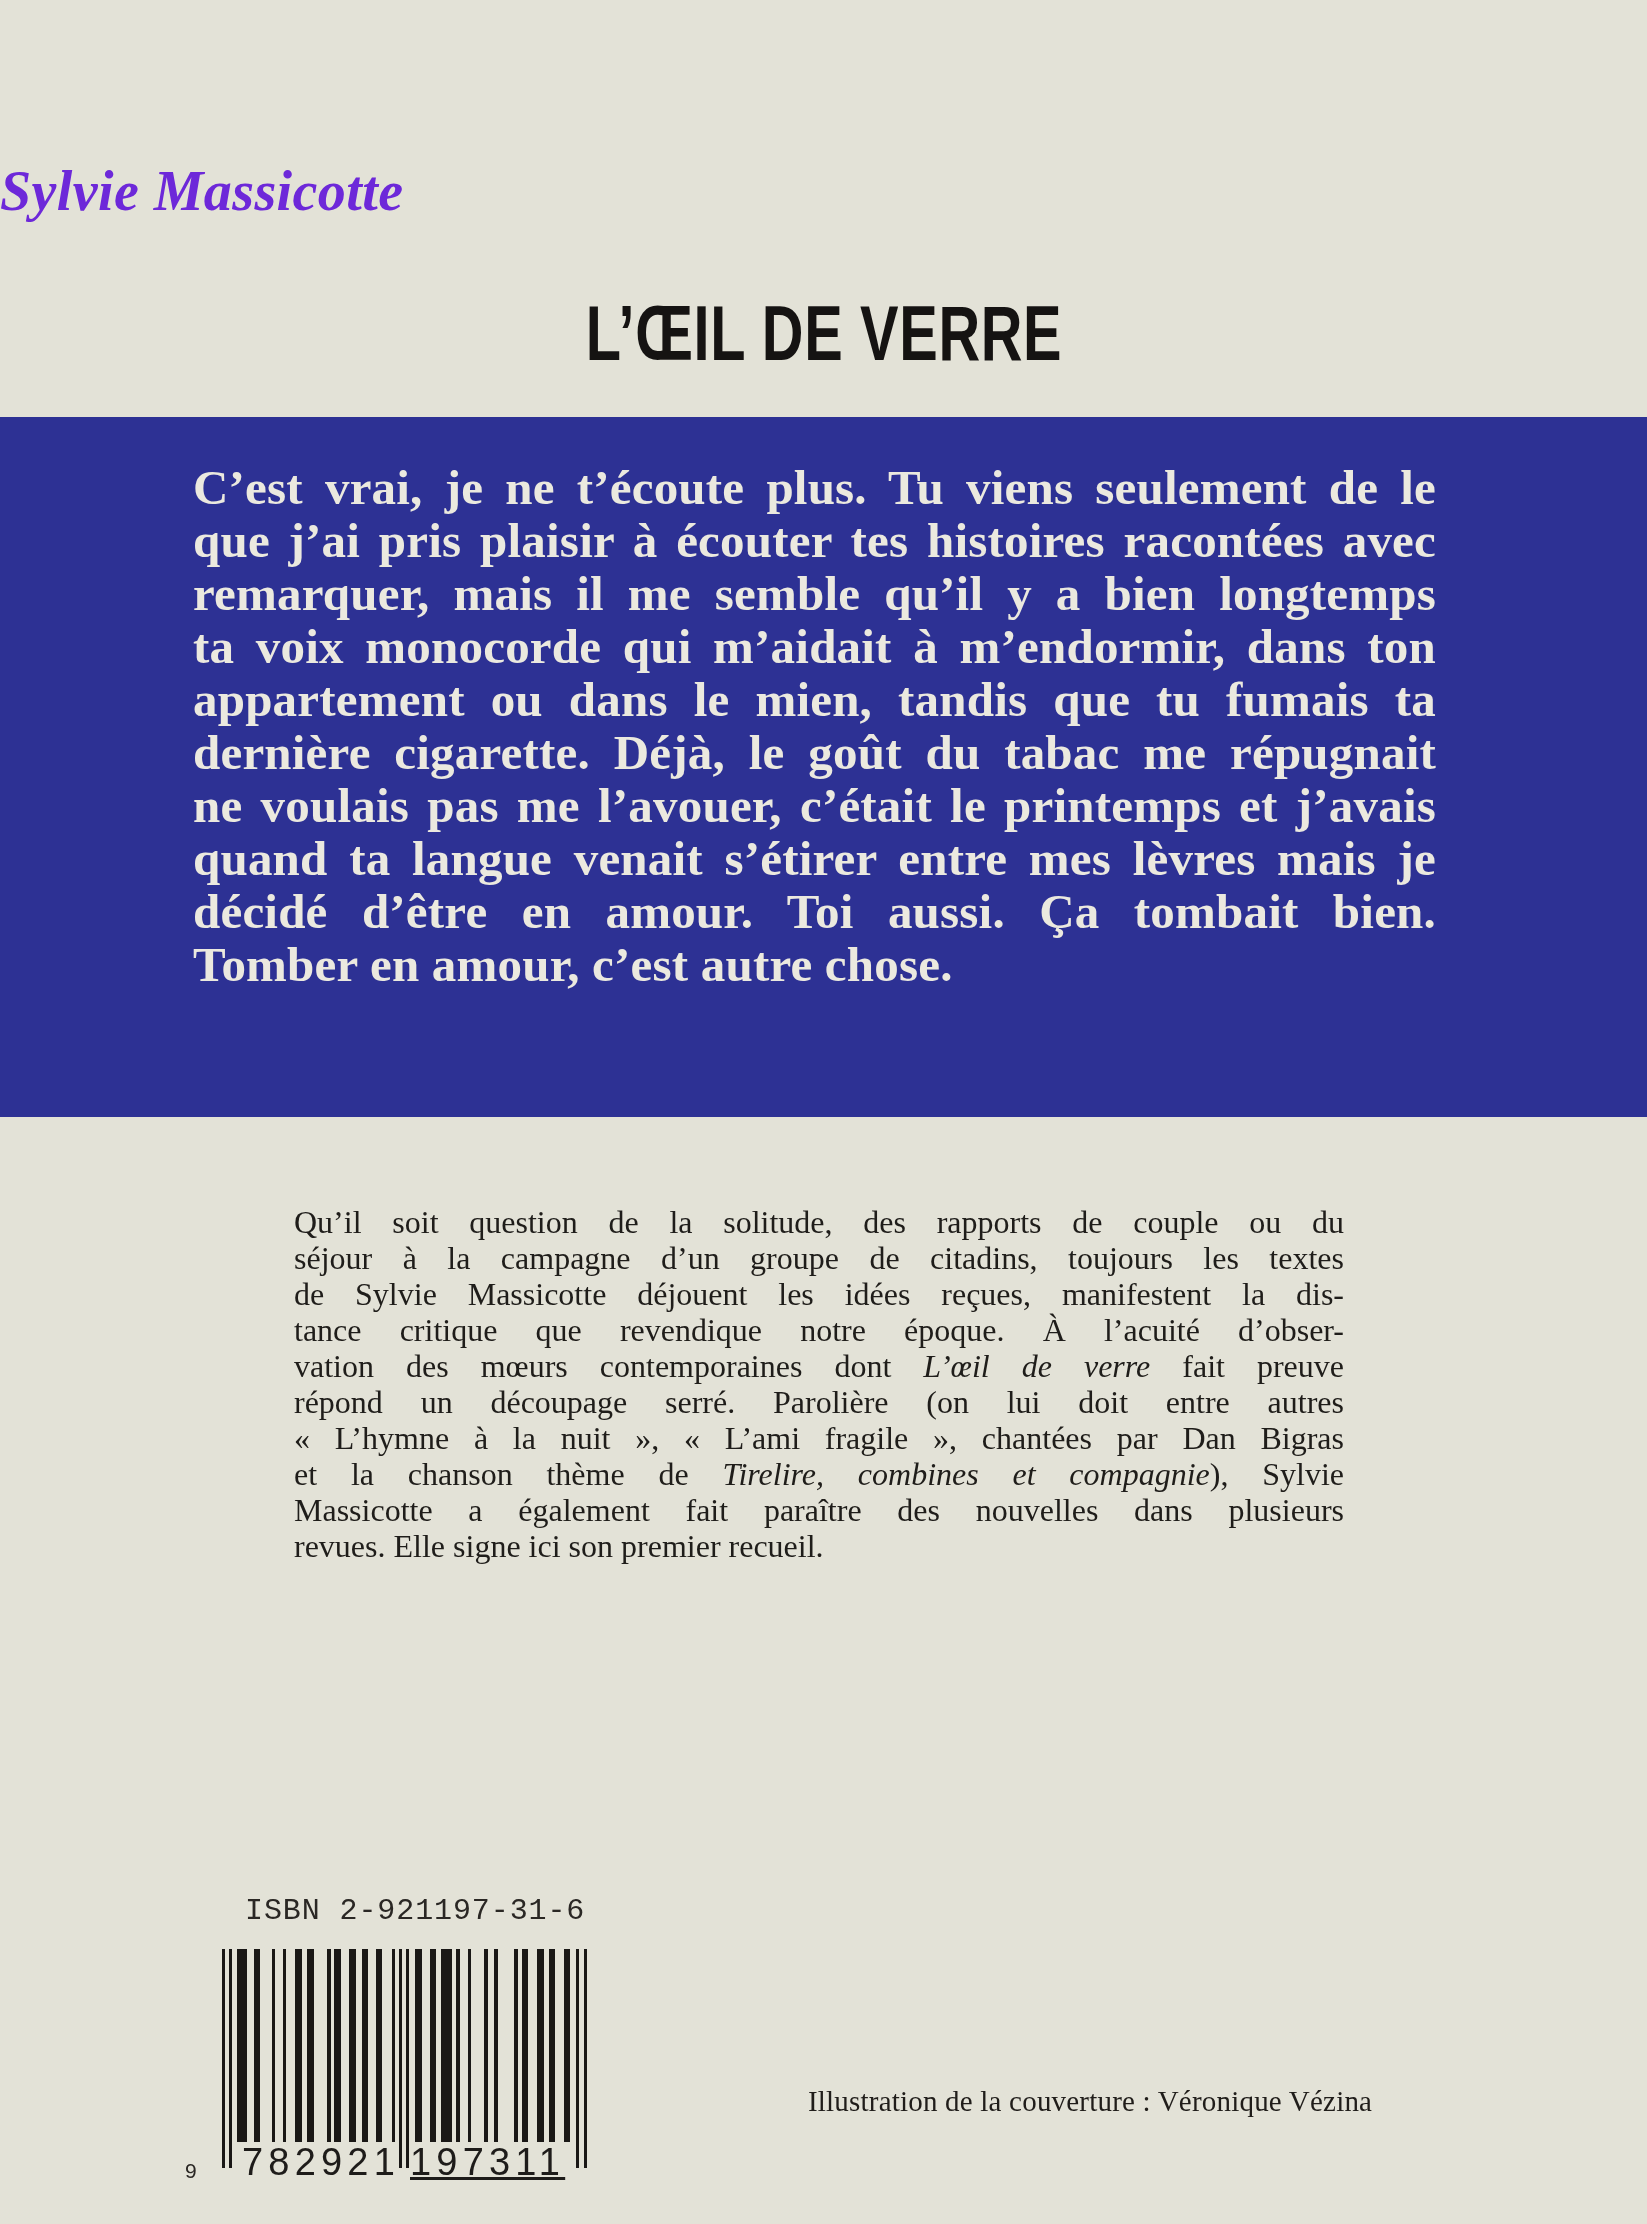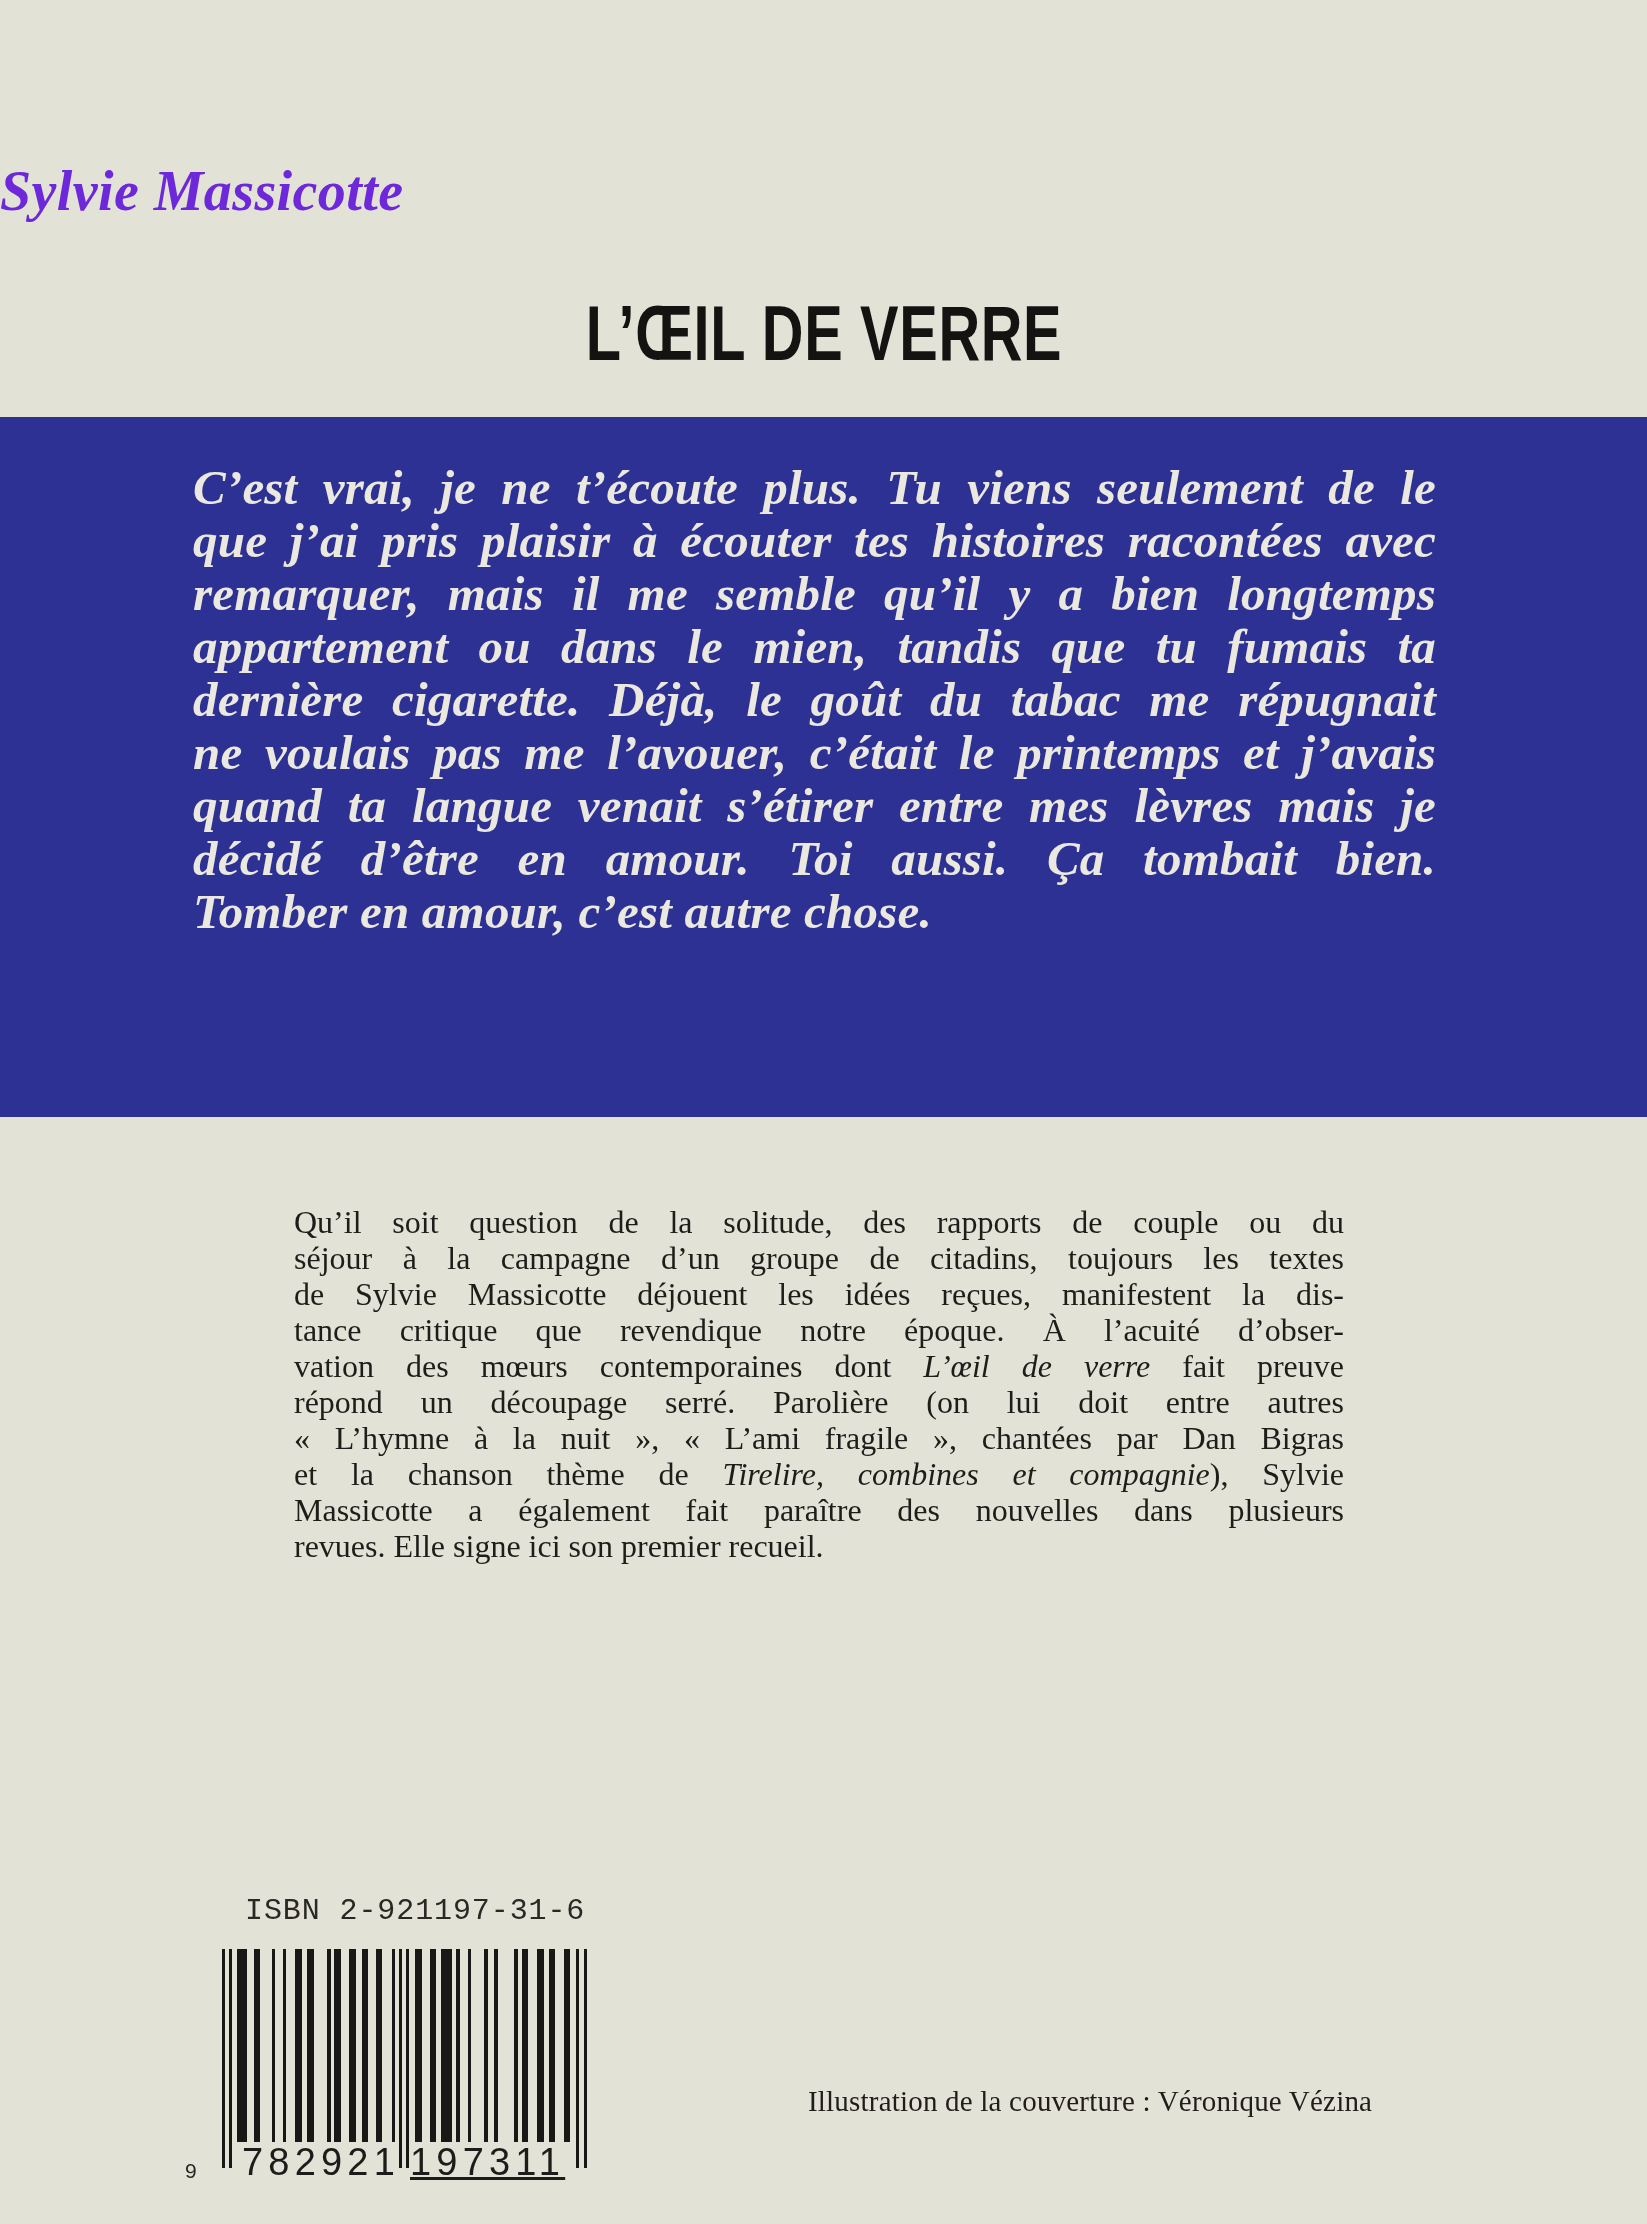--- a/index.html
+++ b/index.html
@@ -24,21 +24,20 @@
   .band {
     position: absolute; left: 0; top: 417px; width: 1648px; height: 700px;
     background: #2d3194;
   }
   .excerpt {
     position: absolute; left: 193px; top: 461px; width: 1243px;
     font-weight: bold; font-size: 49px; line-height: 53px;
     color: #ebe9df; text-align: justify; text-align-last: left;
     font-family: "Liberation Serif", "DejaVu Serif", serif;
     letter-spacing: 0.2px;
-    font-style: italic;
   }
   .excerpt .ln { display: block; text-align: justify; text-align-last: justify; white-space: nowrap; }
   .excerpt .ln.last { text-align-last: left; }
   .blurb {
     position: absolute; left: 294px; top: 1204px; width: 1050px;
     font-size: 32px; line-height: 36px; color: #1f1d1a;
   }
   .blurb .ln { display: block; text-align: justify; text-align-last: justify; white-space: nowrap; }
   .blurb .ln.last { text-align-last: left; }
   .blurb i { font-style: italic; }
@@ -63,20 +62,21 @@
 <body>
 
 <div class="author">Sylvie Massicotte</div>
 <div class="title">L’ŒIL DE VERRE</div>
 
 <div class="band"></div>
 <div class="excerpt">
   <span class="ln">C’est vrai, je ne t’écoute plus. Tu viens seulement de le</span>
   <span class="ln">que j’ai pris plaisir à écouter tes histoires racontées avec</span>
   <span class="ln">remarquer, mais il me semble qu’il y a bien longtemps</span>
+  <span class="ln">ta voix monocorde qui m’aidait à m’endormir, dans ton</span>
   <span class="ln">appartement ou dans le mien, tandis que tu fumais ta</span>
   <span class="ln">dernière cigarette. Déjà, le goût du tabac me répugnait</span>
   <span class="ln">ne voulais pas me l’avouer, c’était le printemps et j’avais</span>
   <span class="ln">quand ta langue venait s’étirer entre mes lèvres mais je</span>
   <span class="ln">décidé d’être en amour. Toi aussi. Ça tombait bien.</span>
   <span class="ln last">Tomber en amour, c’est autre chose.</span>
 </div>
 
 <div class="blurb">
   <span class="ln">Qu’il soit question de la solitude, des rapports de couple ou du</span>

